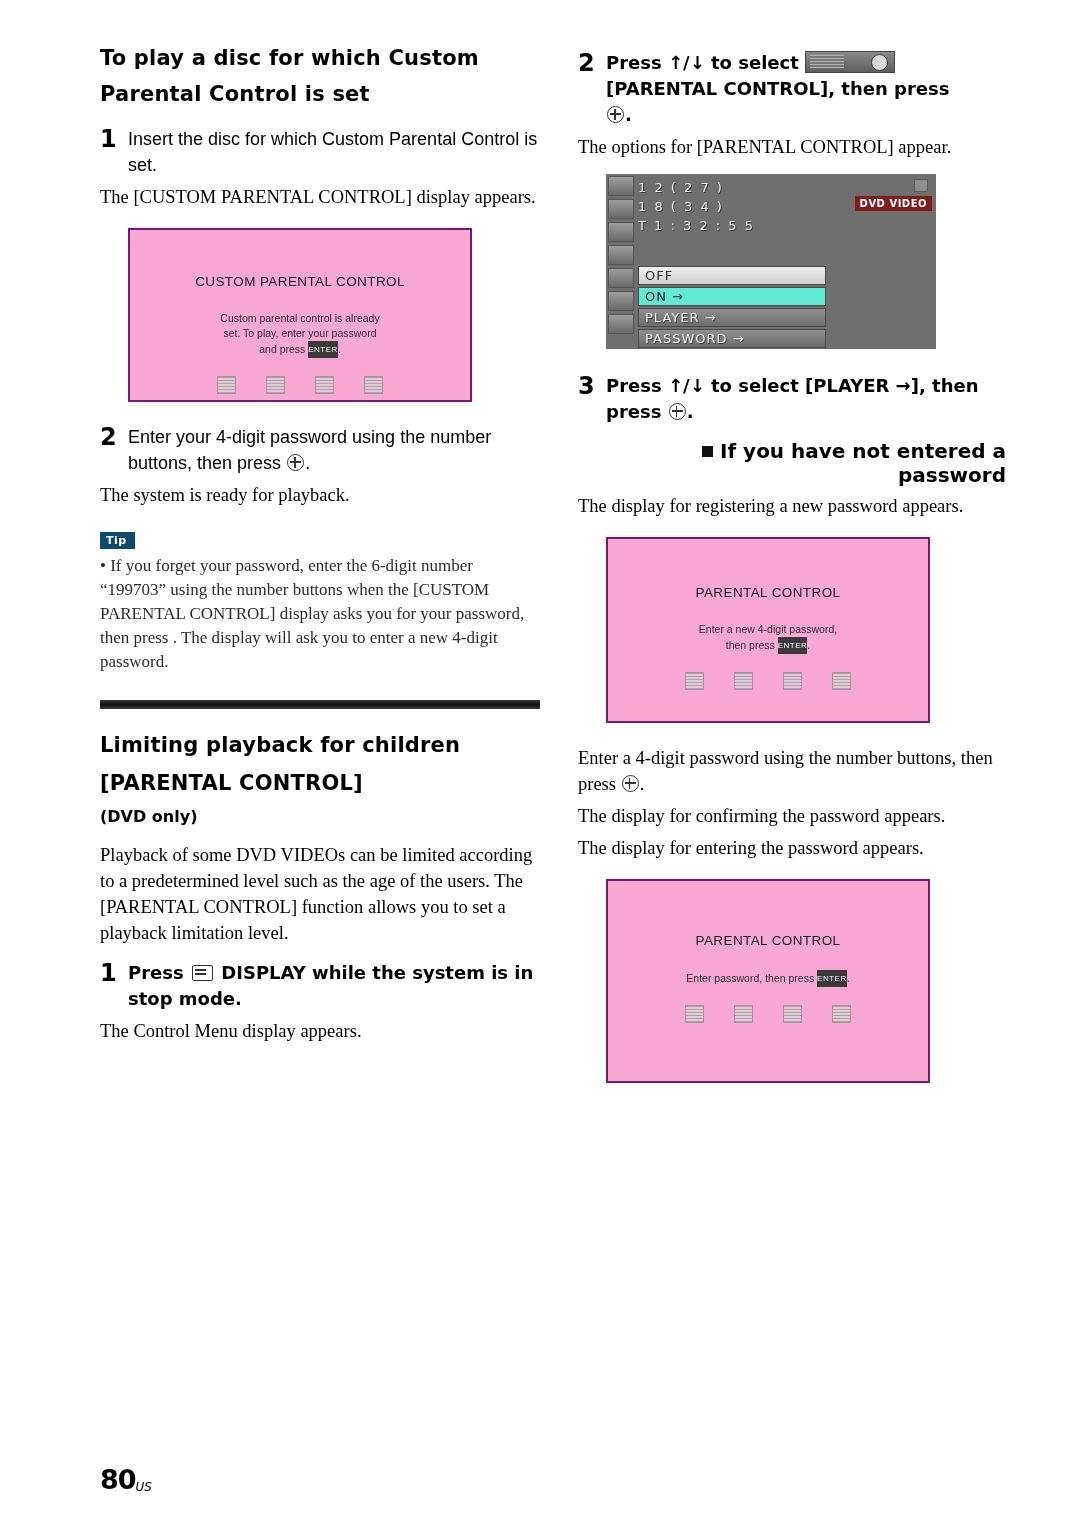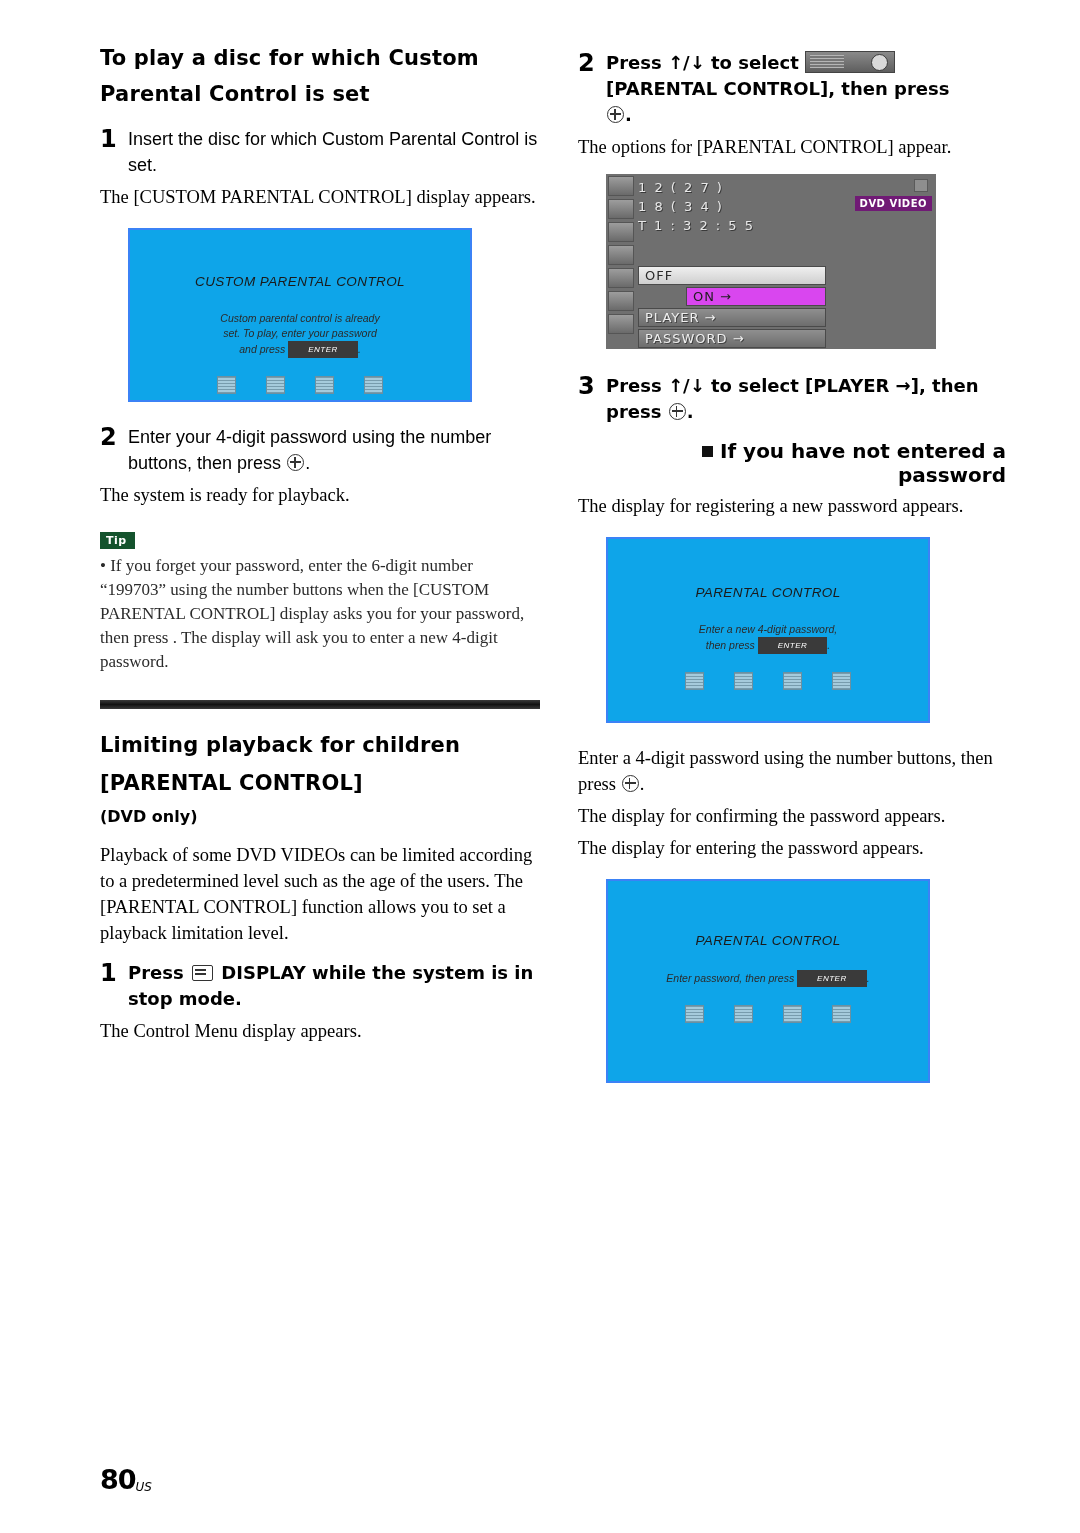--- a/index.html
+++ b/index.html
@@ -74,26 +74,25 @@
     font-size: 18.5px;
     line-height: 26px;
     margin: 6px 0 0 0;
   }
   .indent {
     margin-left: 28px;
   }
 
   
   .screen-box {
-    border: 2px solid #3b82f6;
+    border: 2px solid #701a75;
     margin: 18px 0 0 28px;
     padding: 0;
     position: relative;
-    background: #0ea5e9;
-    font-style: italic;
+    background: #f9a8d4;
   }
   .screen-title {
     font-family: "Liberation Sans", sans-serif;
     font-size: 13.5px;
     letter-spacing: 0.4px;
     color: #1a1a1a;
     text-align: center;
   }
   .screen-sub {
     font-family: "Liberation Sans", sans-serif;
@@ -101,21 +100,21 @@
     line-height: 15px;
     color: #2b2b2b;
     text-align: center;
   }
   .enter-key {
     display: inline-block;
     background: #3a3a3a;
     color: #fff;
     font-size: 8px;
     font-family: "Liberation Sans", sans-serif;
-    padding: 1px 20px;
+    padding: 1px 0;
     vertical-align: 1px;
     letter-spacing: 0.5px;
   }
   .key-row {
     display: flex;
     justify-content: center;
     gap: 30px;
     margin-top: 18px;
   }
   .key-icon {
@@ -123,21 +122,21 @@
     height: 16px;
     background:
       repeating-linear-gradient(0deg, #9a9a9a 0px, #9a9a9a 1px, #d8d8d8 1px, #d8d8d8 3px);
     border: 1px solid #8a8a8a;
     opacity: 0.75;
   }
 
   
   .tip-label {
     display: inline-block;
-    background: #14532d;
+    background: #0c4a6e;
     color: #fff;
     font-family: "DejaVu Sans", sans-serif;
     font-size: 11px;
     font-weight: bold;
     padding: 2px 8px 2px 6px;
     letter-spacing: 0.5px;
   }
   .tip-body {
     font-family: "Liberation Serif", serif;
     font-size: 17px;
@@ -244,21 +243,21 @@
     left: 32px; top: 4px;
     color: #e8e8e8;
     font-size: 13px;
     letter-spacing: 2px;
     line-height: 19px;
     text-shadow: 1px 1px 0 #3a3a3a;
   }
   .osd .dvdvideo {
     position: absolute;
     right: 4px; top: 22px;
-    background: #701a75;
+    background: #7f1d1d;
     color: #fff;
     font-size: 10px;
     font-weight: bold;
     padding: 2px 5px;
     letter-spacing: 0.5px;
   }
   .osd .badge-small {
     position: absolute;
     right: 8px; top: 5px;
     width: 12px; height: 11px;
@@ -280,24 +279,23 @@
     border: 1px solid #4a4a4a;
     background: linear-gradient(180deg,#8f8f8f,#6d6d6d);
     text-shadow: 1px 1px 0 #434343;
   }
   .osd .menu div.sel {
     background: linear-gradient(180deg,#efefef,#cfcfcf);
     color: #2a2a2a;
     text-shadow: none;
   }
   .osd .menu div.on-row {
-    background: #d946ef;
+    background: #5eead4;
     color: #1e1e1e;
     text-shadow: none;
-    margin-left: 48px;
   }
 
   .inline-chip {
     display: inline-block;
     width: 88px;
     height: 20px;
     background: linear-gradient(180deg,#8a8a8a,#5e5e5e);
     border: 1px solid #444;
     vertical-align: -4px;
     position: relative;

